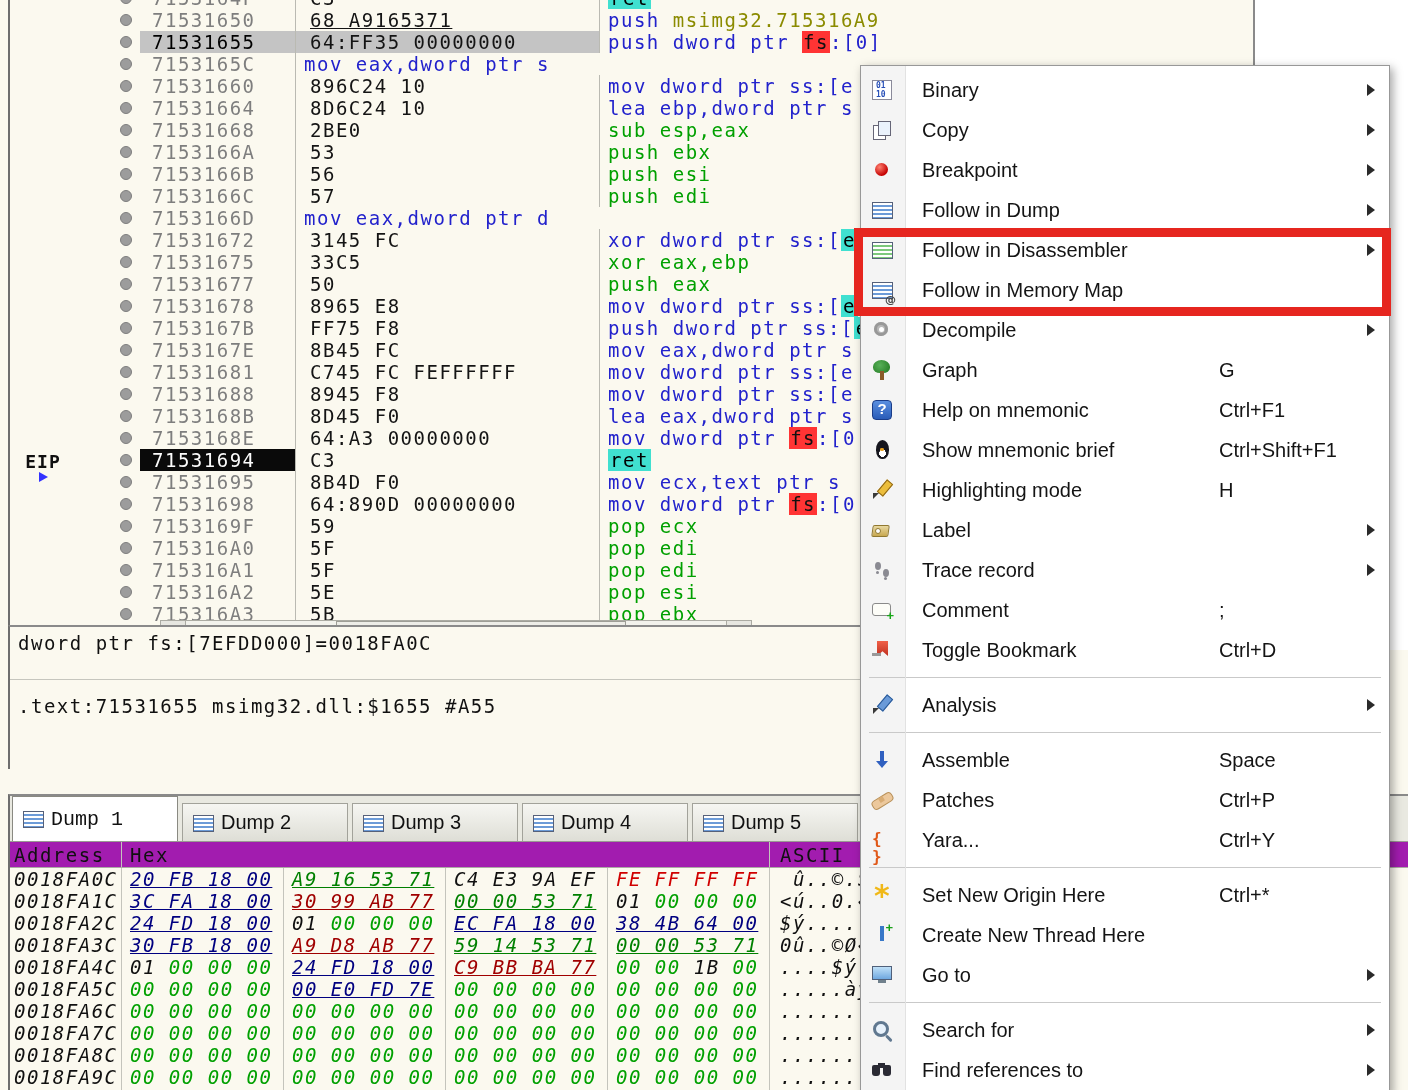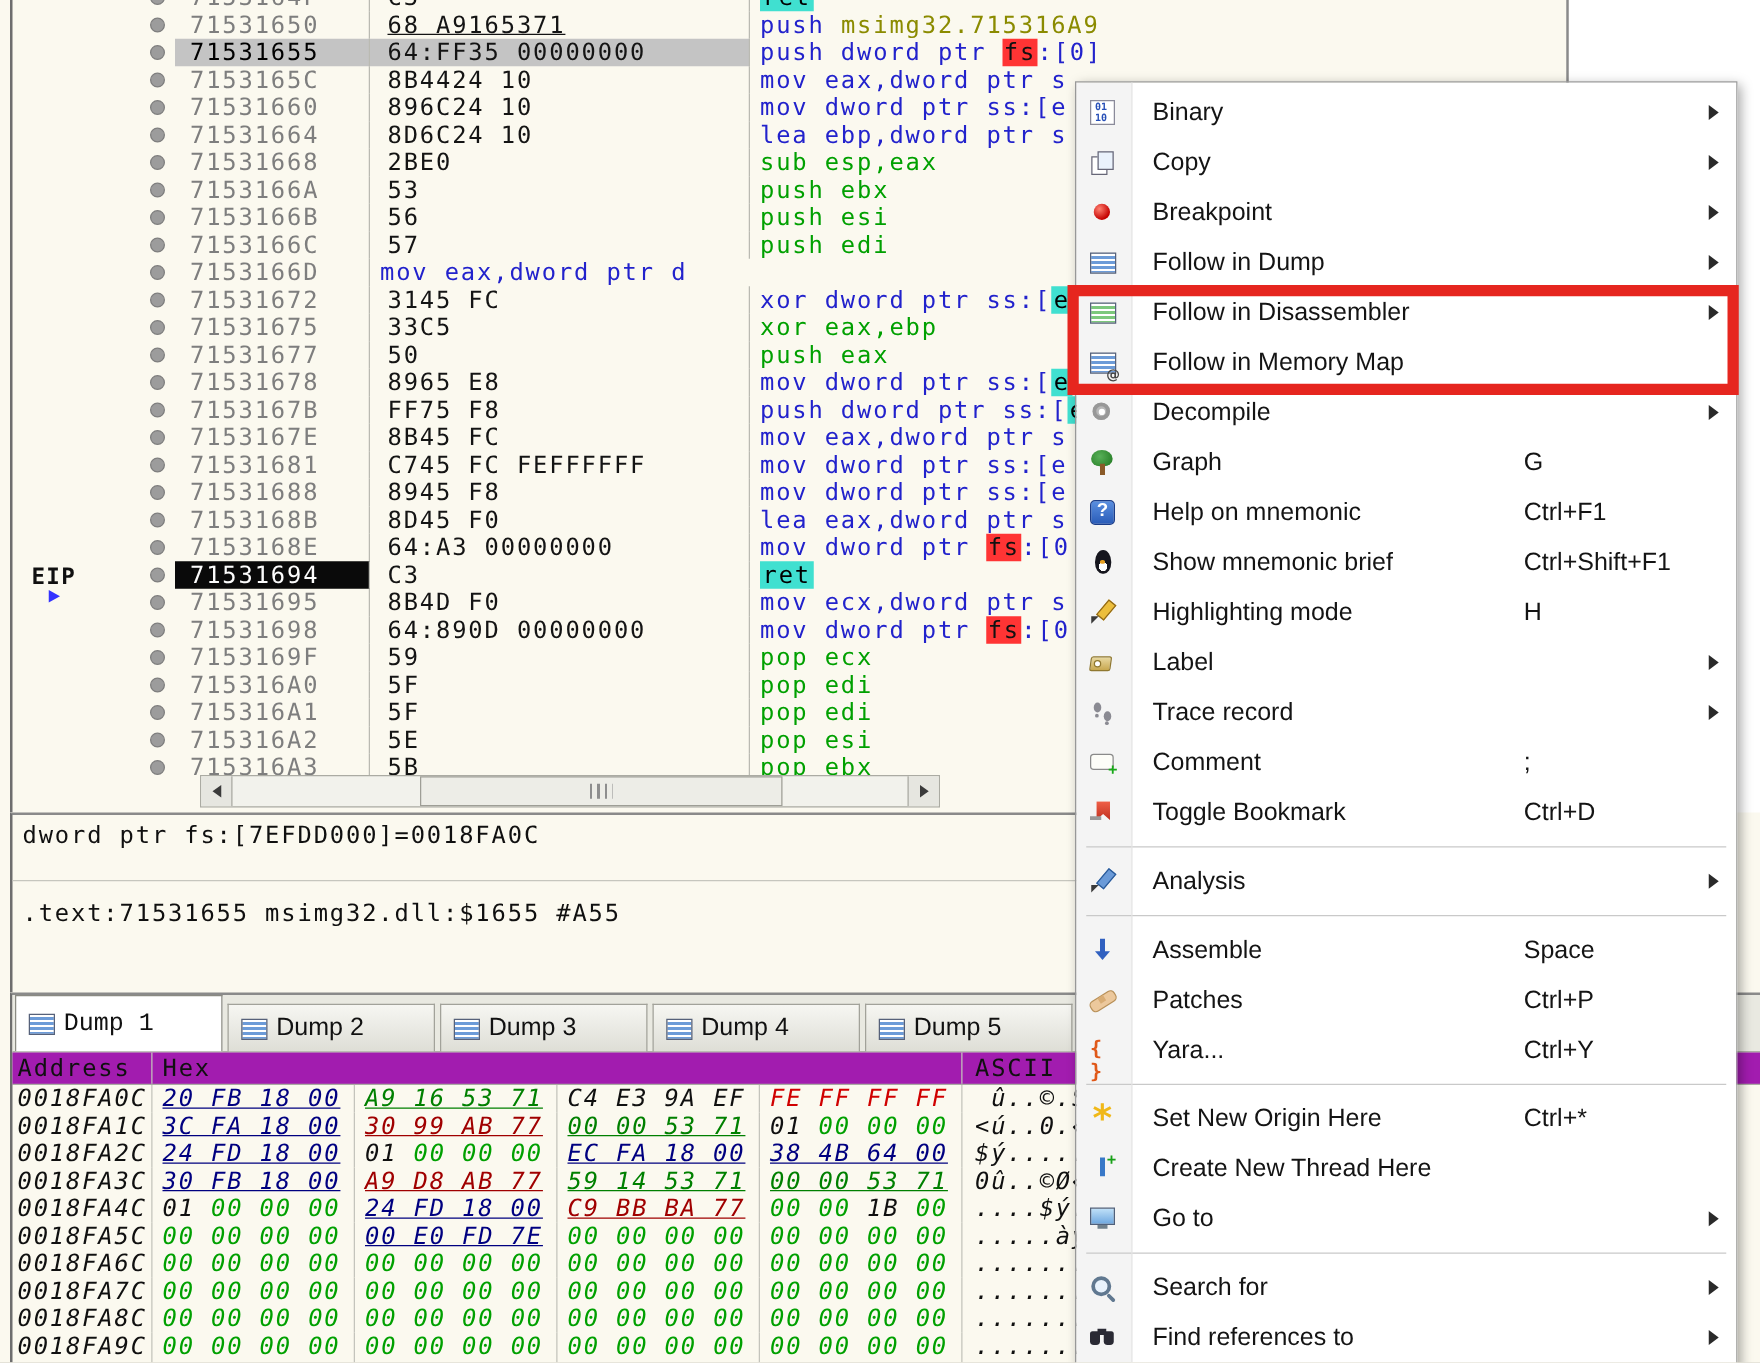--- a/index.html
+++ b/index.html
@@ -43,21 +43,21 @@
   .tri-left{width:0;height:0;border-top:5px solid transparent;border-bottom:5px solid transparent;border-right:7px solid #3A3A3A;}
   .tri-right{width:0;height:0;border-top:5px solid transparent;border-bottom:5px solid transparent;border-left:7px solid #3A3A3A;}
   .tri-up{width:0;height:0;border-left:5px solid transparent;border-right:5px solid transparent;border-bottom:6px solid #3A3A3A;}
   .tri-down{width:0;height:0;border-left:5px solid transparent;border-right:5px solid transparent;border-top:6px solid #3A3A3A;}
 
   
   .regs-pane{position:absolute;left:1253px;top:0;width:155px;height:650px;background:#FFFFFF;
              border-left:2px solid #8A8A8A;box-sizing:border-box;}
 
   
-  .info-pane{position:absolute;left:8px;top:650px;width:1192px;height:144px;border-left:2px solid #6E6E6E;
+  .info-pane{position:absolute;left:8px;top:625px;width:1192px;height:144px;border-left:2px solid #6E6E6E;
              border-top:2px solid #8A8A8A;box-sizing:border-box;background:var(--background);}
   .info-line1{position:absolute;left:8px;top:5px;font-size:19px;letter-spacing:1.5px;color:#101010;white-space:pre;}
   .info-divider{position:absolute;left:0;right:0;top:52px;height:1px;background:#C6C6BE;}
   .info-line2{position:absolute;left:8px;top:68px;font-size:19px;letter-spacing:1.5px;color:#101010;white-space:pre;}
   .vsb{position:absolute;right:2px;top:2px;width:20px;height:48px;}
   .vsb-btn{width:20px;height:17px;background:#E6E6E0;border:1px solid #ABABA3;box-sizing:border-box;
            display:flex;align-items:center;justify-content:center;}
   .vsb-bottom{margin-top:12px;}
 
   
@@ -172,40 +172,40 @@
 </head>
 <body>
 
 <div class="screen">
 
   <div class="disasm-pane">
     <div class="drows">
         <div class="drow"><span class="gutter"><span class="bp-dot"></span></span><span class="addr">7153164F</span><span class="bytes">C3</span><span class="ins"><span class="seg-ret">ret</span></span></div>
         <div class="drow"><span class="gutter"><span class="bp-dot"></span></span><span class="addr">71531650</span><span class="bytes u">68 A9165371</span><span class="ins"><span class="seg-b">push </span><span class="seg-o">msimg32.715316A9</span></span></div>
         <div class="drow sel"><span class="gutter"><span class="bp-dot"></span></span><span class="addr">71531655</span><span class="bytes">64:FF35 00000000</span><span class="ins"><span class="seg-b">push dword ptr </span><span class="seg-seg">fs</span><span class="seg-b">:[0]</span></span></div>
-        <div class="drow"><span class="gutter"><span class="bp-dot"></span></span><span class="addr">7153165C</span><span class="bytes">8B4424 10</span><span class="ins"><span class="seg-b">mov eax,dword ptr s</span></span></div>
+        <div class="drow"><span class="gutter"><span class="bp-dot"></span></span><span class="addr">7153165C</span><span class="ins"><span class="seg-b">mov eax,dword ptr s</span></span></div>
         <div class="drow"><span class="gutter"><span class="bp-dot"></span></span><span class="addr">71531660</span><span class="bytes">896C24 10</span><span class="ins"><span class="seg-b">mov dword ptr ss:[e</span></span></div>
         <div class="drow"><span class="gutter"><span class="bp-dot"></span></span><span class="addr">71531664</span><span class="bytes">8D6C24 10</span><span class="ins"><span class="seg-b">lea ebp,dword ptr s</span></span></div>
         <div class="drow"><span class="gutter"><span class="bp-dot"></span></span><span class="addr">71531668</span><span class="bytes">2BE0</span><span class="ins"><span class="seg-g">sub esp,eax</span></span></div>
         <div class="drow"><span class="gutter"><span class="bp-dot"></span></span><span class="addr">7153166A</span><span class="bytes">53</span><span class="ins"><span class="seg-g">push ebx</span></span></div>
         <div class="drow"><span class="gutter"><span class="bp-dot"></span></span><span class="addr">7153166B</span><span class="bytes">56</span><span class="ins"><span class="seg-g">push esi</span></span></div>
         <div class="drow"><span class="gutter"><span class="bp-dot"></span></span><span class="addr">7153166C</span><span class="bytes">57</span><span class="ins"><span class="seg-g">push edi</span></span></div>
         <div class="drow"><span class="gutter"><span class="bp-dot"></span></span><span class="addr">7153166D</span><span class="ins"><span class="seg-b">mov eax,dword ptr d</span></span></div>
         <div class="drow"><span class="gutter"><span class="bp-dot"></span></span><span class="addr">71531672</span><span class="bytes">3145 FC</span><span class="ins"><span class="seg-b">xor dword ptr ss:[</span><span class="seg-hl">e</span></span></div>
         <div class="drow"><span class="gutter"><span class="bp-dot"></span></span><span class="addr">71531675</span><span class="bytes">33C5</span><span class="ins"><span class="seg-g">xor eax,ebp</span></span></div>
         <div class="drow"><span class="gutter"><span class="bp-dot"></span></span><span class="addr">71531677</span><span class="bytes">50</span><span class="ins"><span class="seg-g">push eax</span></span></div>
         <div class="drow"><span class="gutter"><span class="bp-dot"></span></span><span class="addr">71531678</span><span class="bytes">8965 E8</span><span class="ins"><span class="seg-b">mov dword ptr ss:[</span><span class="seg-hl">e</span></span></div>
         <div class="drow"><span class="gutter"><span class="bp-dot"></span></span><span class="addr">7153167B</span><span class="bytes">FF75 F8</span><span class="ins"><span class="seg-b">push dword ptr ss:[</span><span class="seg-hl">e</span></span></div>
         <div class="drow"><span class="gutter"><span class="bp-dot"></span></span><span class="addr">7153167E</span><span class="bytes">8B45 FC</span><span class="ins"><span class="seg-b">mov eax,dword ptr s</span></span></div>
         <div class="drow"><span class="gutter"><span class="bp-dot"></span></span><span class="addr">71531681</span><span class="bytes">C745 FC FEFFFFFF</span><span class="ins"><span class="seg-b">mov dword ptr ss:[e</span></span></div>
         <div class="drow"><span class="gutter"><span class="bp-dot"></span></span><span class="addr">71531688</span><span class="bytes">8945 F8</span><span class="ins"><span class="seg-b">mov dword ptr ss:[e</span></span></div>
         <div class="drow"><span class="gutter"><span class="bp-dot"></span></span><span class="addr">7153168B</span><span class="bytes">8D45 F0</span><span class="ins"><span class="seg-b">lea eax,dword ptr s</span></span></div>
         <div class="drow"><span class="gutter"><span class="bp-dot"></span></span><span class="addr">7153168E</span><span class="bytes">64:A3 00000000</span><span class="ins"><span class="seg-b">mov dword ptr </span><span class="seg-seg">fs</span><span class="seg-b">:[0</span></span></div>
         <div class="drow eip"><span class="gutter"><span class="bp-dot"></span></span><span class="addr">71531694</span><span class="bytes">C3</span><span class="ins"><span class="seg-ret">ret</span></span></div>
-        <div class="drow"><span class="gutter"><span class="bp-dot"></span></span><span class="addr">71531695</span><span class="bytes">8B4D F0</span><span class="ins"><span class="seg-b">mov ecx,dword ptr s</span></span></div>
+        <div class="drow"><span class="gutter"><span class="bp-dot"></span></span><span class="addr">71531695</span><span class="bytes">8B4D F0</span><span class="ins"><span class="seg-b">mov ecx,text ptr s</span></span></div>
         <div class="drow"><span class="gutter"><span class="bp-dot"></span></span><span class="addr">71531698</span><span class="bytes">64:890D 00000000</span><span class="ins"><span class="seg-b">mov dword ptr </span><span class="seg-seg">fs</span><span class="seg-b">:[0</span></span></div>
         <div class="drow"><span class="gutter"><span class="bp-dot"></span></span><span class="addr">7153169F</span><span class="bytes">59</span><span class="ins"><span class="seg-g">pop ecx</span></span></div>
         <div class="drow"><span class="gutter"><span class="bp-dot"></span></span><span class="addr">715316A0</span><span class="bytes">5F</span><span class="ins"><span class="seg-g">pop edi</span></span></div>
         <div class="drow"><span class="gutter"><span class="bp-dot"></span></span><span class="addr">715316A1</span><span class="bytes">5F</span><span class="ins"><span class="seg-g">pop edi</span></span></div>
         <div class="drow"><span class="gutter"><span class="bp-dot"></span></span><span class="addr">715316A2</span><span class="bytes">5E</span><span class="ins"><span class="seg-g">pop esi</span></span></div>
         <div class="drow"><span class="gutter"><span class="bp-dot"></span></span><span class="addr">715316A3</span><span class="bytes">5B</span><span class="ins"><span class="seg-g">pop ebx</span></span></div>
       </div>
     <div class="eip-marker" style="top: 451px;">
       <span class="eip-text">EIP</span>
       <span class="eip-line"></span>

